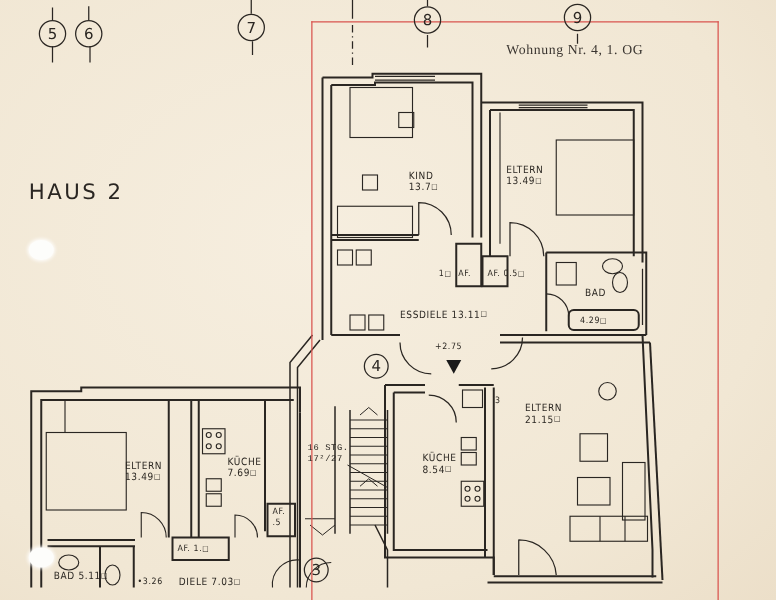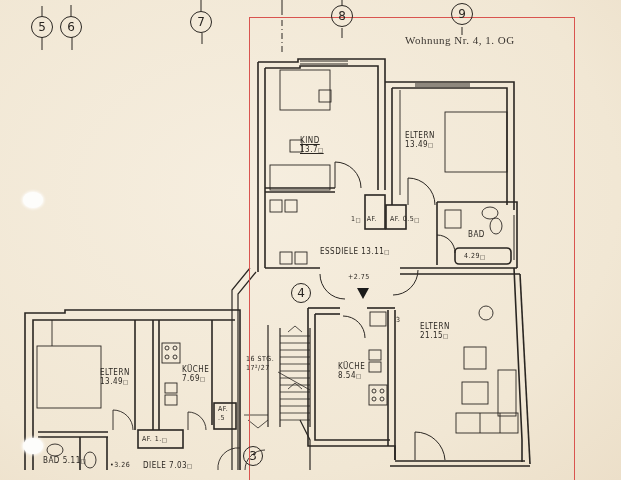--- a/index.html
+++ b/index.html
@@ -208,23 +208,24 @@
 
   <div class="axis" style="left:31px;top:16px;">5</div>
   <div class="axis" style="left:60px;top:16px;">6</div>
   <div class="axis" style="left:190px;top:11px;">7</div>
   <div class="axis" style="left:331px;top:5px;">8</div>
   <div class="axis" style="left:451px;top:3px;">9</div>
 
   <div class="hole" style="left:23px;top:192px;"></div>
   <div class="hole" style="left:23px;top:438px;"></div>
 
+  <div class="haus">HAUS 2</div>
   <div class="title">Wohnung Nr. 4, 1. OG</div>
 
-  <div class="lbl room" style="left:300px;top:136px;text-decoration:underline;">
+  <div class="lbl room" style="left:327px;top:136px;">
     <div>KIND</div>
     <div><span>13.7</span><span class="sq"></span></div>
   </div>
   <div class="lbl room" style="left:405px;top:131px;">
     <div>ELTERN</div>
     <div><span>13.49</span><span class="sq"></span></div>
   </div>
   <div class="lbl small" style="left:351px;top:215px;">
     <span>1</span><span class="sq"></span>
     <span style="margin-left:3px">AF.</span>
@@ -249,21 +250,21 @@
   <div class="lbl small" style="left:396px;top:316px;">3</div>
   <div class="lbl room" style="left:338px;top:362px;">
     <div>KÜCHE</div>
     <div><span>8.54</span><span class="sq"></span></div>
   </div>
   <div class="lbl room" style="left:420px;top:322px;">
     <div>ELTERN</div>
     <div><span>21.15</span><span class="sq"></span></div>
   </div>
 
-  <div class="lbl small" style="left:246px;top:355px;">
+  <div class="lbl small" style="left:246px;top:355px;font-family:Liberation Mono, monospace;">
     <div>16 STG.</div>
     <div>17²/27</div>
   </div>
   <div class="circnum" style="left:243px;top:446px;">3</div>
 
   <div class="lbl room" style="left:100px;top:368px;">
     <div>ELTERN</div>
     <div><span>13.49</span><span class="sq"></span></div>
   </div>
   <div class="lbl room" style="left:182px;top:365px;">

